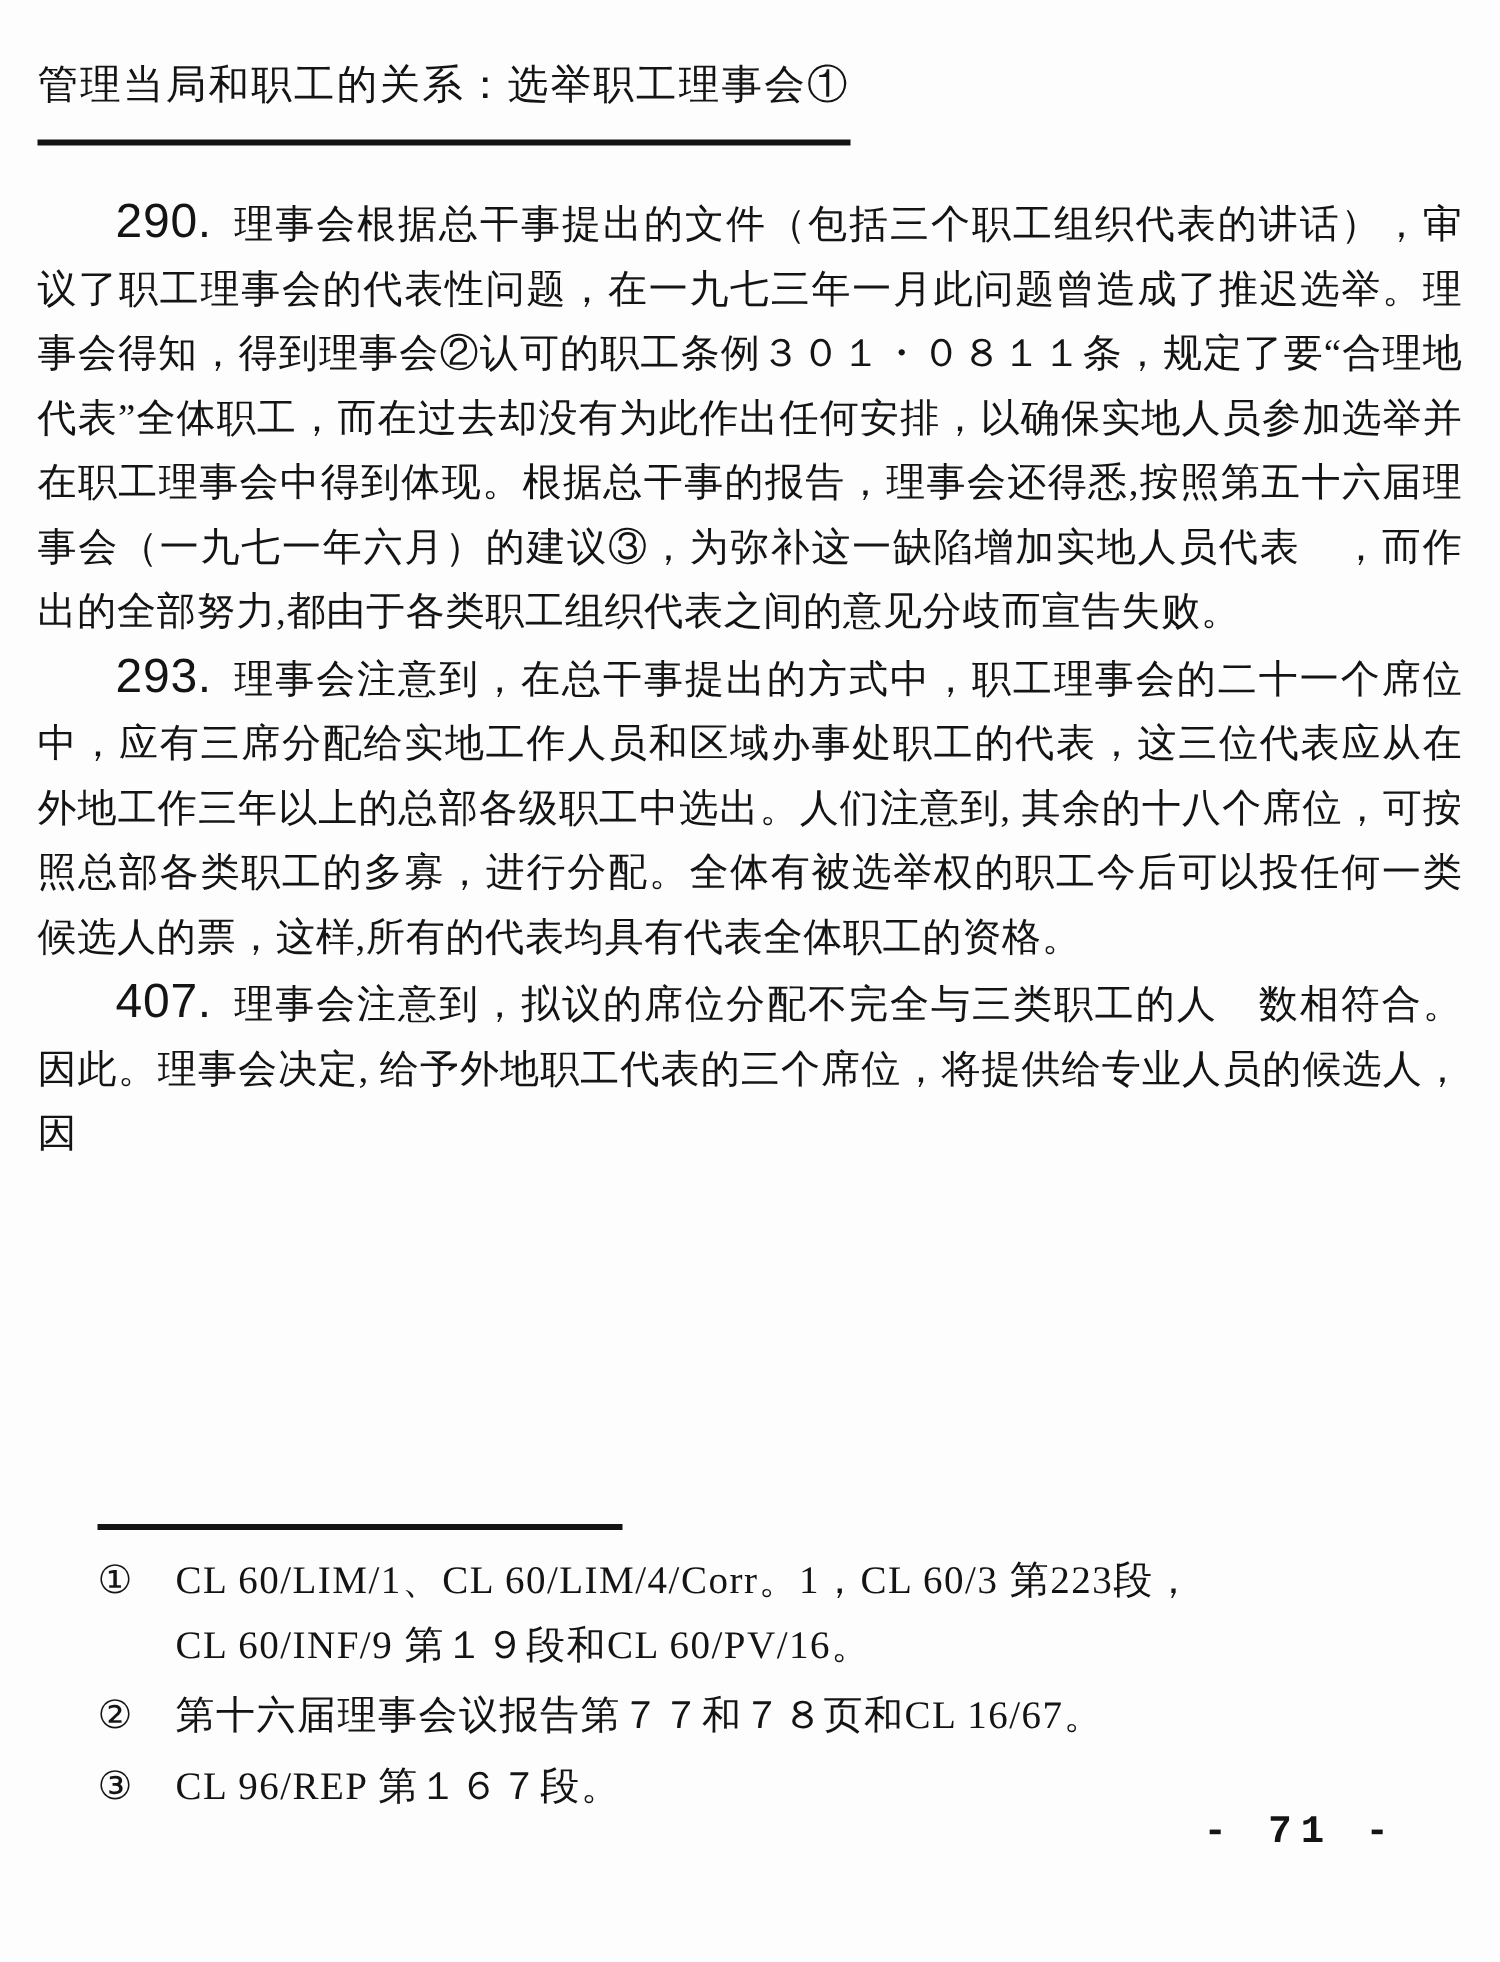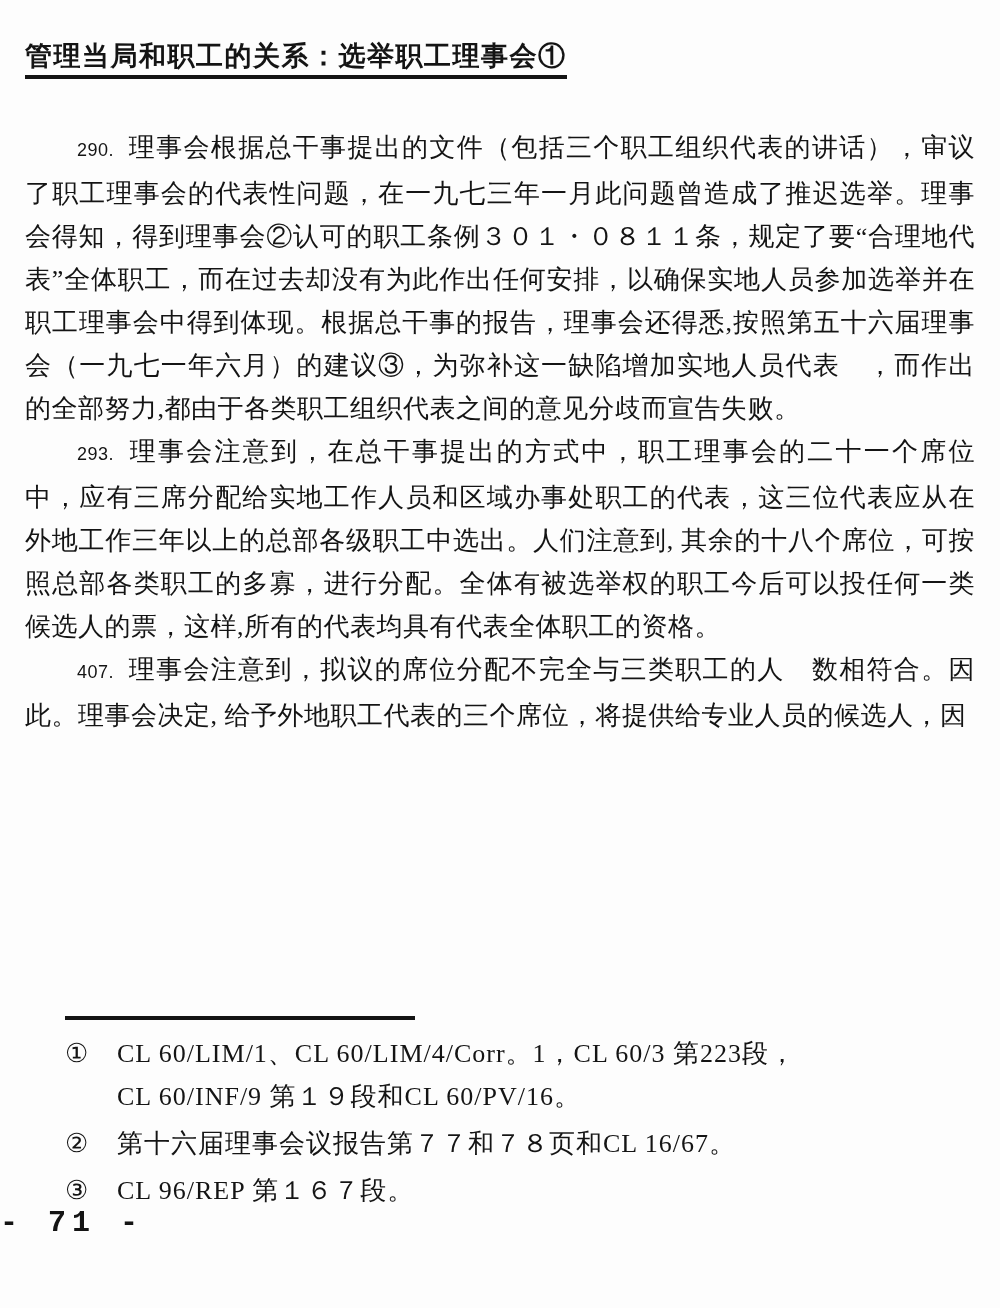--- a/index.html
+++ b/index.html
@@ -12,39 +12,39 @@
     overflow: hidden;
   }
   .page {
     position: relative;
     width: 1000px; height: 1308px;
   }
   .doc-title {
     position: absolute;
     left: 25px; top: 38px;
     font-size: 27px;
-    font-weight: bold;
+    font-weight: normal;
     letter-spacing: 1.5px;
     white-space: nowrap;
-    padding-bottom: 1px;
+    padding-bottom: 19px;
     border-bottom: 4px solid #141414;
   }
   .body-text {
     position: absolute;
     left: 25px; top: 126px;
     width: 950px;
     font-size: 26px;
     line-height: 43px;
     text-align: justify;
     letter-spacing: 0.5px;
   }
   .para { margin: 0; text-indent: 52px; }
   .para-num {
     font-family: "Liberation Sans", sans-serif;
-    font-size: 18px;
+    font-size: 32px;
     padding-right: 14px;
   }
   .footnotes {
     position: absolute;
     left: 65px; top: 1016px;
     width: 910px;
     font-size: 26px;
     line-height: 43px;
   }
   .fn-rule {
@@ -58,23 +58,23 @@
   .fn-marker {
     flex: 0 0 52px;
     font-size: 26px;
   }
   .fn-lines { flex: 1 1 auto; letter-spacing: 1px; }
   .fn-line { white-space: nowrap; }
   .page-number {
     position: absolute;
     left: 0; top: 1206px;
     width: 932px;
-    text-align: left;
+    text-align: right;
     font-family: "Liberation Mono", monospace;
-    font-size: 30px;
+    font-size: 26px;
     font-weight: bold;
     letter-spacing: 6px;
   }
 </style>
 </head>
 <body>
 
 <div class="page">
 
   <div class="doc-title">管理当局和职工的关系：选举职工理事会①</div>

